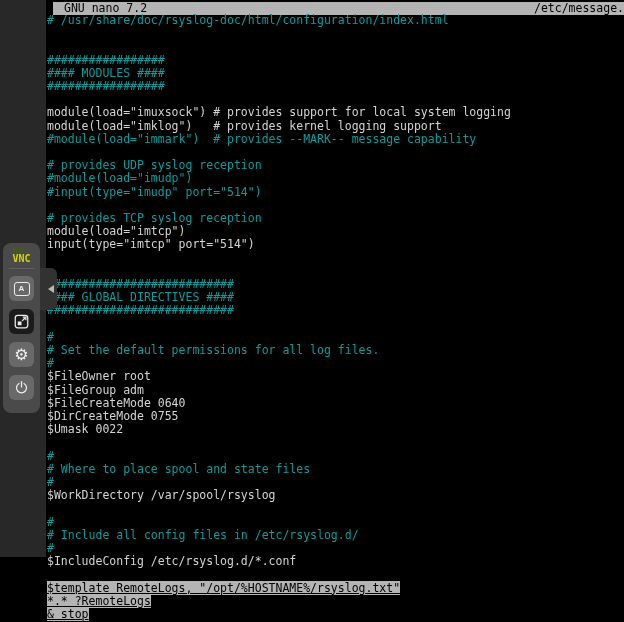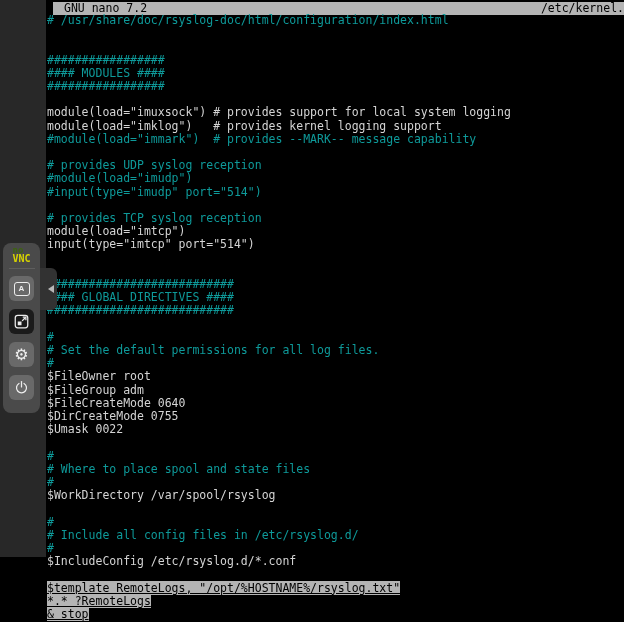--- a/index.html
+++ b/index.html
@@ -87,21 +87,21 @@
   }
 </style>
 </head>
 <body>
 
 <div class="left-strip"></div>
 
 <div class="terminal">
   <div class="nano-header">
     <span>GNU nano 7.2</span>
-    <span>/etc/kernel.</span>
+    <span>/etc/message.</span>
   </div>
   <pre class="editor" id="editor-lines"><div class="line" style="color: rgb(14, 154, 154);"># /usr/share/doc/rsyslog-doc/html/configuration/index.html</div><div class="line" style="color: rgb(212, 212, 212);"></div><div class="line" style="color: rgb(212, 212, 212);"></div><div class="line" style="color: rgb(14, 154, 154);">#################</div><div class="line" style="color: rgb(14, 154, 154);">#### MODULES ####</div><div class="line" style="color: rgb(14, 154, 154);">#################</div><div class="line" style="color: rgb(212, 212, 212);"></div><div class="line" style="color: rgb(212, 212, 212);">module(load="imuxsock") # provides support for local system logging</div><div class="line" style="color: rgb(212, 212, 212);">module(load="imklog")   # provides kernel logging support</div><div class="line" style="color: rgb(14, 154, 154);">#module(load="immark")  # provides --MARK-- message capability</div><div class="line" style="color: rgb(212, 212, 212);"></div><div class="line" style="color: rgb(14, 154, 154);"># provides UDP syslog reception</div><div class="line" style="color: rgb(14, 154, 154);">#module(load="imudp")</div><div class="line" style="color: rgb(14, 154, 154);">#input(type="imudp" port="514")</div><div class="line" style="color: rgb(212, 212, 212);"></div><div class="line" style="color: rgb(14, 154, 154);"># provides TCP syslog reception</div><div class="line" style="color: rgb(212, 212, 212);">module(load="imtcp")</div><div class="line" style="color: rgb(212, 212, 212);">input(type="imtcp" port="514")</div><div class="line" style="color: rgb(212, 212, 212);"></div><div class="line" style="color: rgb(212, 212, 212);"></div><div class="line" style="color: rgb(14, 154, 154);">###########################</div><div class="line" style="color: rgb(14, 154, 154);">#### GLOBAL DIRECTIVES ####</div><div class="line" style="color: rgb(14, 154, 154);">###########################</div><div class="line" style="color: rgb(212, 212, 212);"></div><div class="line" style="color: rgb(14, 154, 154);">#</div><div class="line" style="color: rgb(14, 154, 154);"># Set the default permissions for all log files.</div><div class="line" style="color: rgb(14, 154, 154);">#</div><div class="line" style="color: rgb(212, 212, 212);">$FileOwner root</div><div class="line" style="color: rgb(212, 212, 212);">$FileGroup adm</div><div class="line" style="color: rgb(212, 212, 212);">$FileCreateMode 0640</div><div class="line" style="color: rgb(212, 212, 212);">$DirCreateMode 0755</div><div class="line" style="color: rgb(212, 212, 212);">$Umask 0022</div><div class="line" style="color: rgb(212, 212, 212);"></div><div class="line" style="color: rgb(14, 154, 154);">#</div><div class="line" style="color: rgb(14, 154, 154);"># Where to place spool and state files</div><div class="line" style="color: rgb(14, 154, 154);">#</div><div class="line" style="color: rgb(212, 212, 212);">$WorkDirectory /var/spool/rsyslog</div><div class="line" style="color: rgb(212, 212, 212);"></div><div class="line" style="color: rgb(14, 154, 154);">#</div><div class="line" style="color: rgb(14, 154, 154);"># Include all config files in /etc/rsyslog.d/</div><div class="line" style="color: rgb(14, 154, 154);">#</div><div class="line" style="color: rgb(212, 212, 212);">$IncludeConfig /etc/rsyslog.d/*.conf</div><div class="line" style="color: rgb(212, 212, 212);"></div><div class="line" style="color: rgb(212, 212, 212);"><span class="sel">$template RemoteLogs, "/opt/%HOSTNAME%/rsyslog.txt"</span></div><div class="line" style="color: rgb(212, 212, 212);"><span class="sel">*.* ?RemoteLogs</span></div><div class="line" style="color: rgb(212, 212, 212);"><span class="sel">&amp; stop</span></div></pre>
 </div>
 
 <div class="vnc-bar">
   <div class="vnc-logo">
     <span class="logo-no">no</span>
     <span class="logo-vnc">VNC</span>
   </div>
   <div class="vnc-sep"></div>

